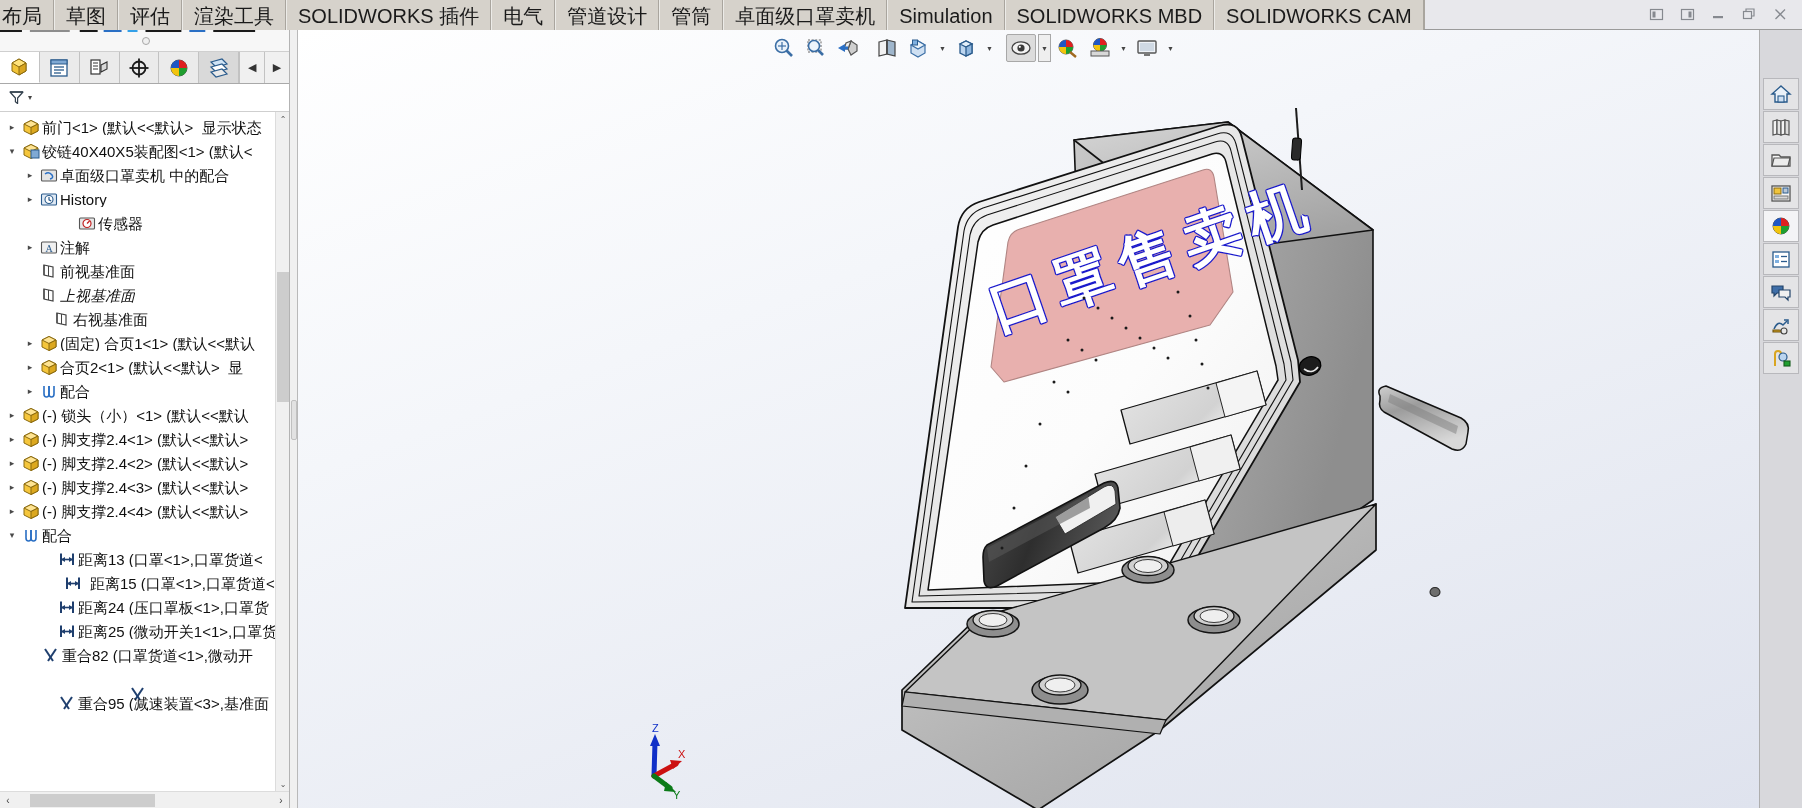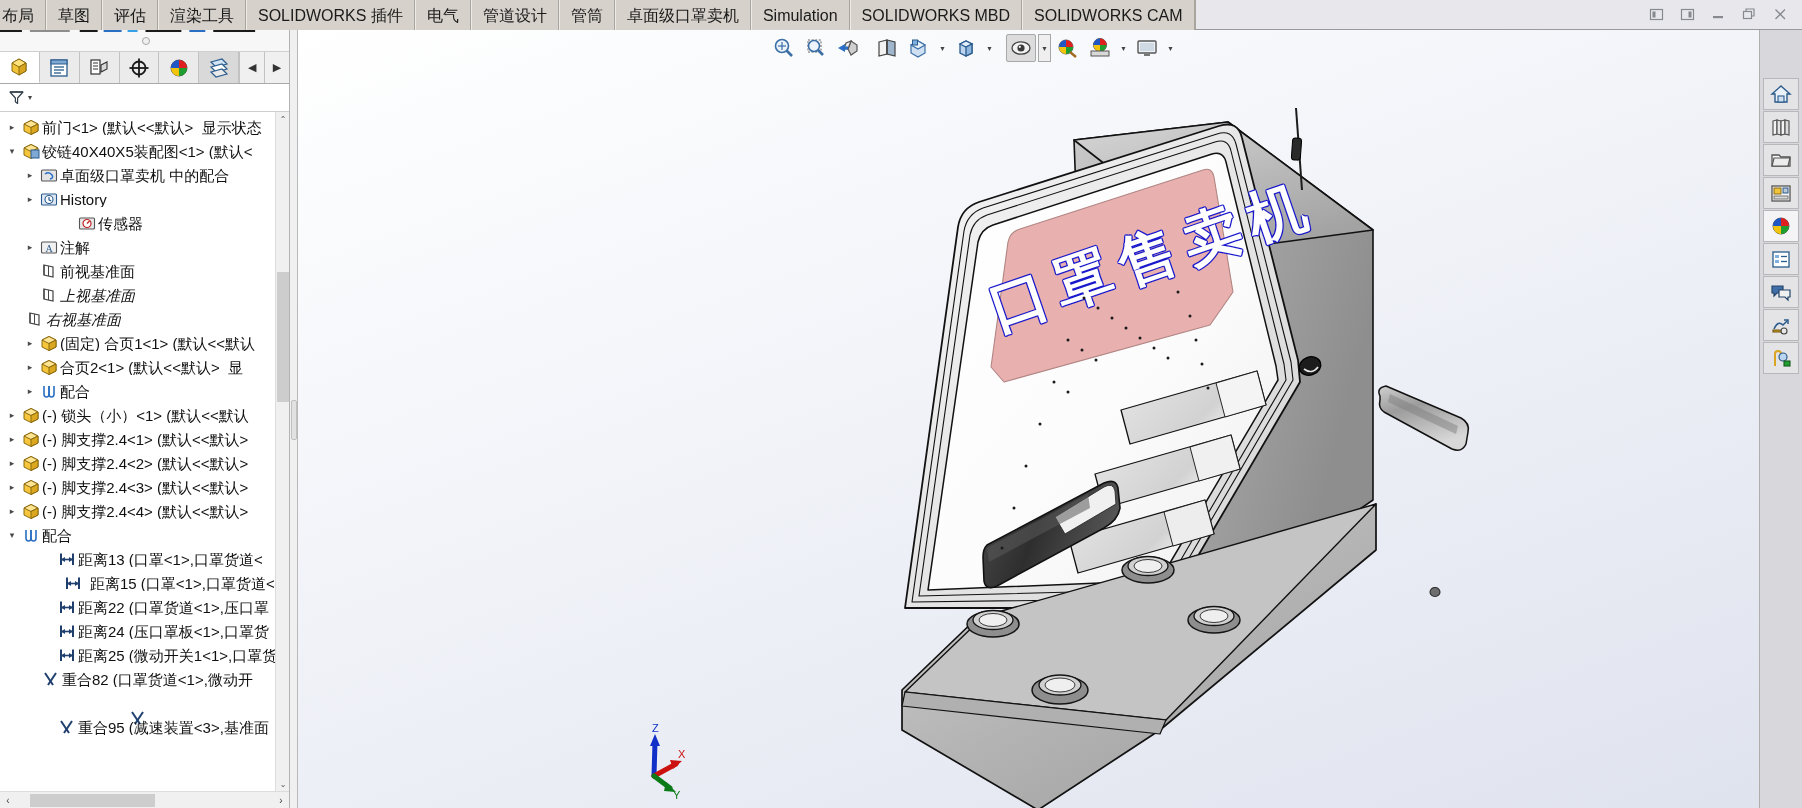--- a/index.html
+++ b/index.html
@@ -15,21 +15,21 @@
   
   .tabbar {
     position: absolute; left: 0; top: 0; width: 1802px; height: 30px;
     background: #d4d0c8;
     border-bottom: 1px solid #9a9a9a;
     display: flex; align-items: stretch;
   }
   .tab {
     display: flex; align-items: center; justify-content: center;
     padding: 16px 11px;
-    font-size: 16px; color: #1a1a1a;
+    font-size: 20px; color: #1a1a1a;
     background: #d6d2cb;
     border-right: 1px solid #a9a59e;
     border-left: 1px solid #ecebe8;
     white-space: nowrap; cursor: default;
     line-height: 1;
   }
   .tab:first-child { border-left: none; }
   .tab.clipped { padding-left: 2px; }
   .tabbar-filler { flex: 1; background: #e8e8ec; border-left: 1px solid #a9a59e; }
   .wincontrols {
@@ -399,21 +399,21 @@
             <span class="twist"></span>
             <span class="tico">
               <svg width="20" height="20" viewBox="0 0 20 20">
                 <path d="M5,4 L14,6 L14,16 L5,14 Z" fill="none" stroke="#444" stroke-width="1.2"></path>
                 <line x1="5" y1="4" x2="5" y2="14" stroke="#444" stroke-width="1.2"></line>
                 <line x1="9.5" y1="5" x2="9.5" y2="15" stroke="#444" stroke-width="1"></line>
               </svg>
             </span>
             <span class="tlabel">上视基准面</span>
           </div>
-          <div class="trow" style="padding-left: 8px; font-style: italic;">
+          <div class="trow" style="padding-left: 35px;">
             <span class="twist"></span>
             <span class="tico">
               <svg width="20" height="20" viewBox="0 0 20 20">
                 <path d="M5,4 L14,6 L14,16 L5,14 Z" fill="none" stroke="#444" stroke-width="1.2"></path>
                 <line x1="5" y1="4" x2="5" y2="14" stroke="#444" stroke-width="1.2"></line>
                 <line x1="9.5" y1="5" x2="9.5" y2="15" stroke="#444" stroke-width="1"></line>
               </svg>
             </span>
             <span class="tlabel">右视基准面</span>
           </div>
@@ -532,33 +532,20 @@
             <span class="tico">
               <svg width="20" height="20" viewBox="0 0 20 20">
                 <line x1="4" y1="4.5" x2="4" y2="16" stroke="#1f3f6e" stroke-width="2"></line>
                 <line x1="16" y1="4.5" x2="16" y2="16" stroke="#1f3f6e" stroke-width="2"></line>
                 <line x1="4" y1="10.5" x2="16" y2="10.5" stroke="#1f3f6e" stroke-width="1.6"></line>
                 <polygon points="4,10.5 8,8 8,13" fill="#1f3f6e"></polygon>
                 <polygon points="16,10.5 12,8 12,13" fill="#1f3f6e"></polygon>
               </svg>
             </span>
             <span class="tlabel">距离15 (口罩&lt;1&gt;,口罩货道&lt;</span>
-          </div>
-          <div class="trow" style="padding-left: 40px;">
-            <span class="twist"></span>
-            <span class="tico">
-              <svg width="20" height="20" viewBox="0 0 20 20">
-                <line x1="4" y1="4.5" x2="4" y2="16" stroke="#1f3f6e" stroke-width="2"></line>
-                <line x1="16" y1="4.5" x2="16" y2="16" stroke="#1f3f6e" stroke-width="2"></line>
-                <line x1="4" y1="10.5" x2="16" y2="10.5" stroke="#1f3f6e" stroke-width="1.6"></line>
-                <polygon points="4,10.5 8,8 8,13" fill="#1f3f6e"></polygon>
-                <polygon points="16,10.5 12,8 12,13" fill="#1f3f6e"></polygon>
-              </svg>
-            </span>
-            <span class="tlabel">距离22 (口罩货道&lt;1&gt;,压口罩</span>
           </div>
           <div class="trow" style="padding-left: 40px;">
             <span class="twist"></span>
             <span class="tico">
               <svg width="20" height="20" viewBox="0 0 20 20">
                 <line x1="4" y1="4.5" x2="4" y2="16" stroke="#1f3f6e" stroke-width="2"></line>
                 <line x1="16" y1="4.5" x2="16" y2="16" stroke="#1f3f6e" stroke-width="2"></line>
                 <line x1="4" y1="10.5" x2="16" y2="10.5" stroke="#1f3f6e" stroke-width="1.6"></line>
                 <polygon points="4,10.5 8,8 8,13" fill="#1f3f6e"></polygon>
                 <polygon points="16,10.5 12,8 12,13" fill="#1f3f6e"></polygon>

